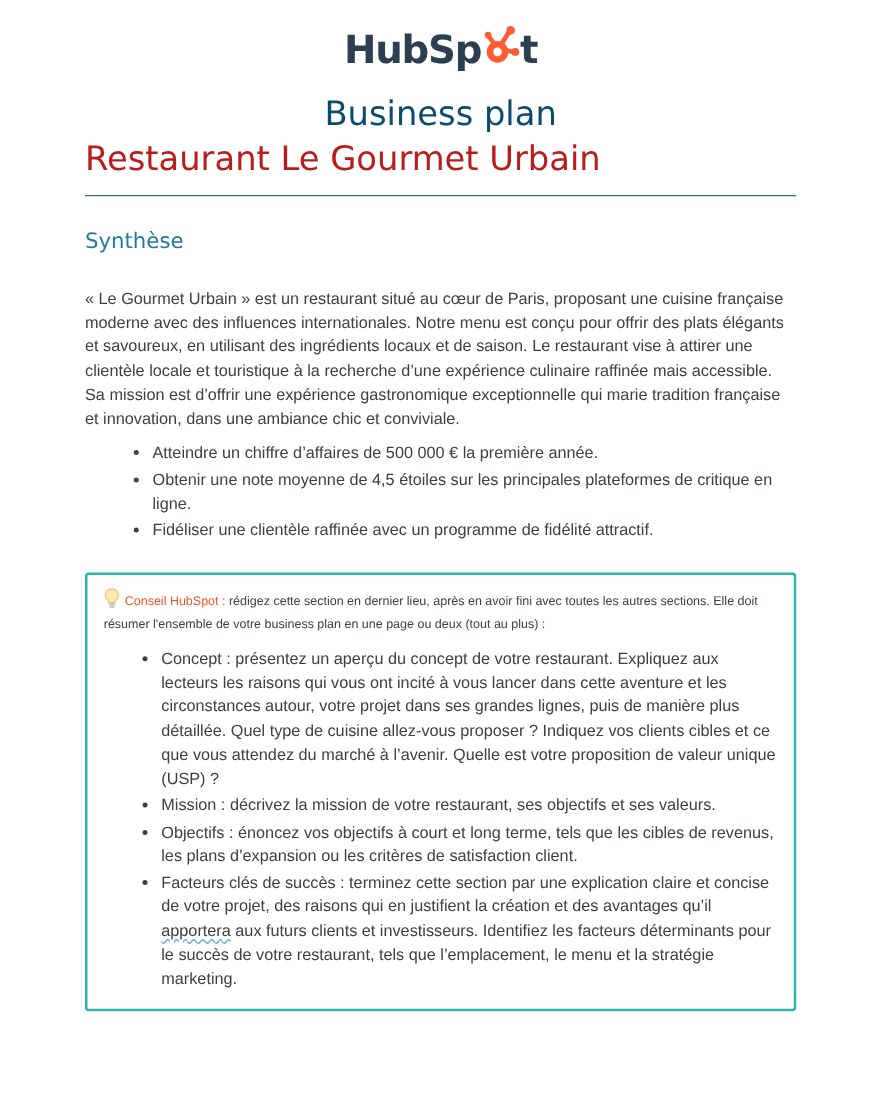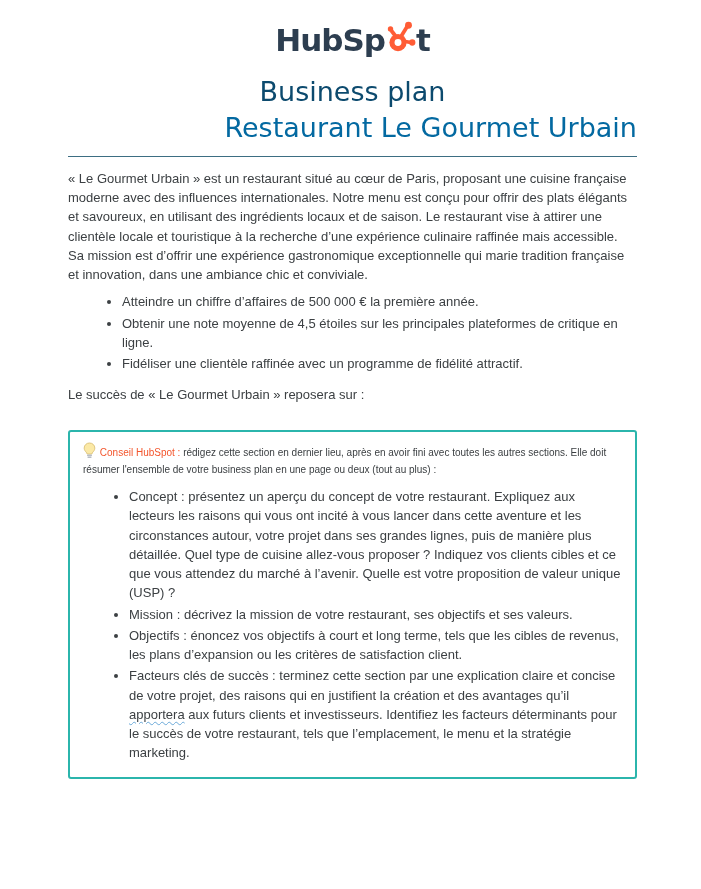--- a/index.html
+++ b/index.html
@@ -25,33 +25,33 @@
   }
   .logo .sprocket { margin: 2px 0px 0 1px; }
 
   
   .doc-title {
     margin-top: 14px; text-align: center;
     font-family: "DejaVu Sans", sans-serif;
     font-size: 27px; font-weight: 500; color: #0c4a6e; letter-spacing: 0px;
   }
   .doc-subtitle {
-    margin-top: 5px; text-align: right;
+    margin-top: 5px; text-align: left;
     font-family: "DejaVu Sans", sans-serif;
-    font-size: 27px; font-weight: 500; color: #0369a1;
+    font-size: 27px; font-weight: 500; color: #b91c1c;
   }
   .title-divider { margin-top: 13px; border: none; border-top: 1.5px solid #3d6e83; }
 
   
   .section-heading {
     margin-top: 26px;
     font-family: "DejaVu Sans", sans-serif;
     font-size: 17px; font-weight: 500; color: #23789b;
   }
-  p.body-text { margin-top: 12px; font-size: 13px; line-height: 1.48; }
+  p.body-text { margin-top: 26px; font-size: 13px; line-height: 1.48; }
   ul.doc-list { margin-top: 8px; padding-left: 54px; font-size: 13px; line-height: 1.48; }
   ul.doc-list li { margin-bottom: 2px; }
 
   
   .callout {
     margin-top: 25px;
     border: 2px solid #2bb5ac;
     border-radius: 3px;
     padding: 10px 13px 13px 13px;
   }
@@ -91,30 +91,30 @@
           </svg>
         </span>
         <span>t</span>
       </div>
     </div>
 
     <div class="doc-title">Business plan</div>
     <div class="doc-subtitle">Restaurant Le Gourmet Urbain</div>
     <hr class="title-divider">
 
+    <div class="section-heading">Synthèse</div>
 
     <p class="body-text">« Le Gourmet Urbain » est un restaurant situé au cœur de Paris, proposant une cuisine française moderne avec des influences internationales. Notre menu est conçu pour offrir des plats élégants et savoureux, en utilisant des ingrédients locaux et de saison. Le restaurant vise à attirer une clientèle locale et touristique à la recherche d’une expérience culinaire raffinée mais accessible. Sa mission est d’offrir une expérience gastronomique exceptionnelle qui marie tradition française et innovation, dans une ambiance chic et conviviale.</p>
 
     <ul class="doc-list">
       <li>Atteindre un chiffre d’affaires de 500 000 € la première année.</li>
       <li>Obtenir une note moyenne de 4,5 étoiles sur les principales plateformes de critique en ligne.</li>
       <li>Fidéliser une clientèle raffinée avec un programme de fidélité attractif.</li>
     </ul>
 
-    <p class="body-text">Le succès de « Le Gourmet Urbain » reposera sur :</p>
 
     <aside class="callout">
       <p class="callout-intro">
         <span class="bulb">
           <svg width="13" height="17" viewBox="0 0 13 17">
             <path d="M6.5 1 C3.4 1 1.2 3.3 1.2 6.1 c0 1.7 .9 3 1.9 4 .6 .6 .9 1.1 1 1.9 h4.8 c.1 -.8 .4 -1.3 1 -1.9 1 -1 1.9 -2.3 1.9 -4 C11.8 3.3 9.6 1 6.5 1 Z" fill="#fbe9a6" stroke="#dfc67f" stroke-width="1"></path>
             <rect x="4" y="12.6" width="5" height="1.6" rx="0.8" fill="#b9bec4"></rect>
             <rect x="4.4" y="14.6" width="4.2" height="1.5" rx="0.75" fill="#b9bec4"></rect>
           </svg>
         </span><span class="label">Conseil HubSpot :</span><span> rédigez cette section en dernier lieu, après en avoir fini avec toutes les autres sections. Elle doit résumer l'ensemble de votre business plan en une page ou deux (tout au plus) :</span>

